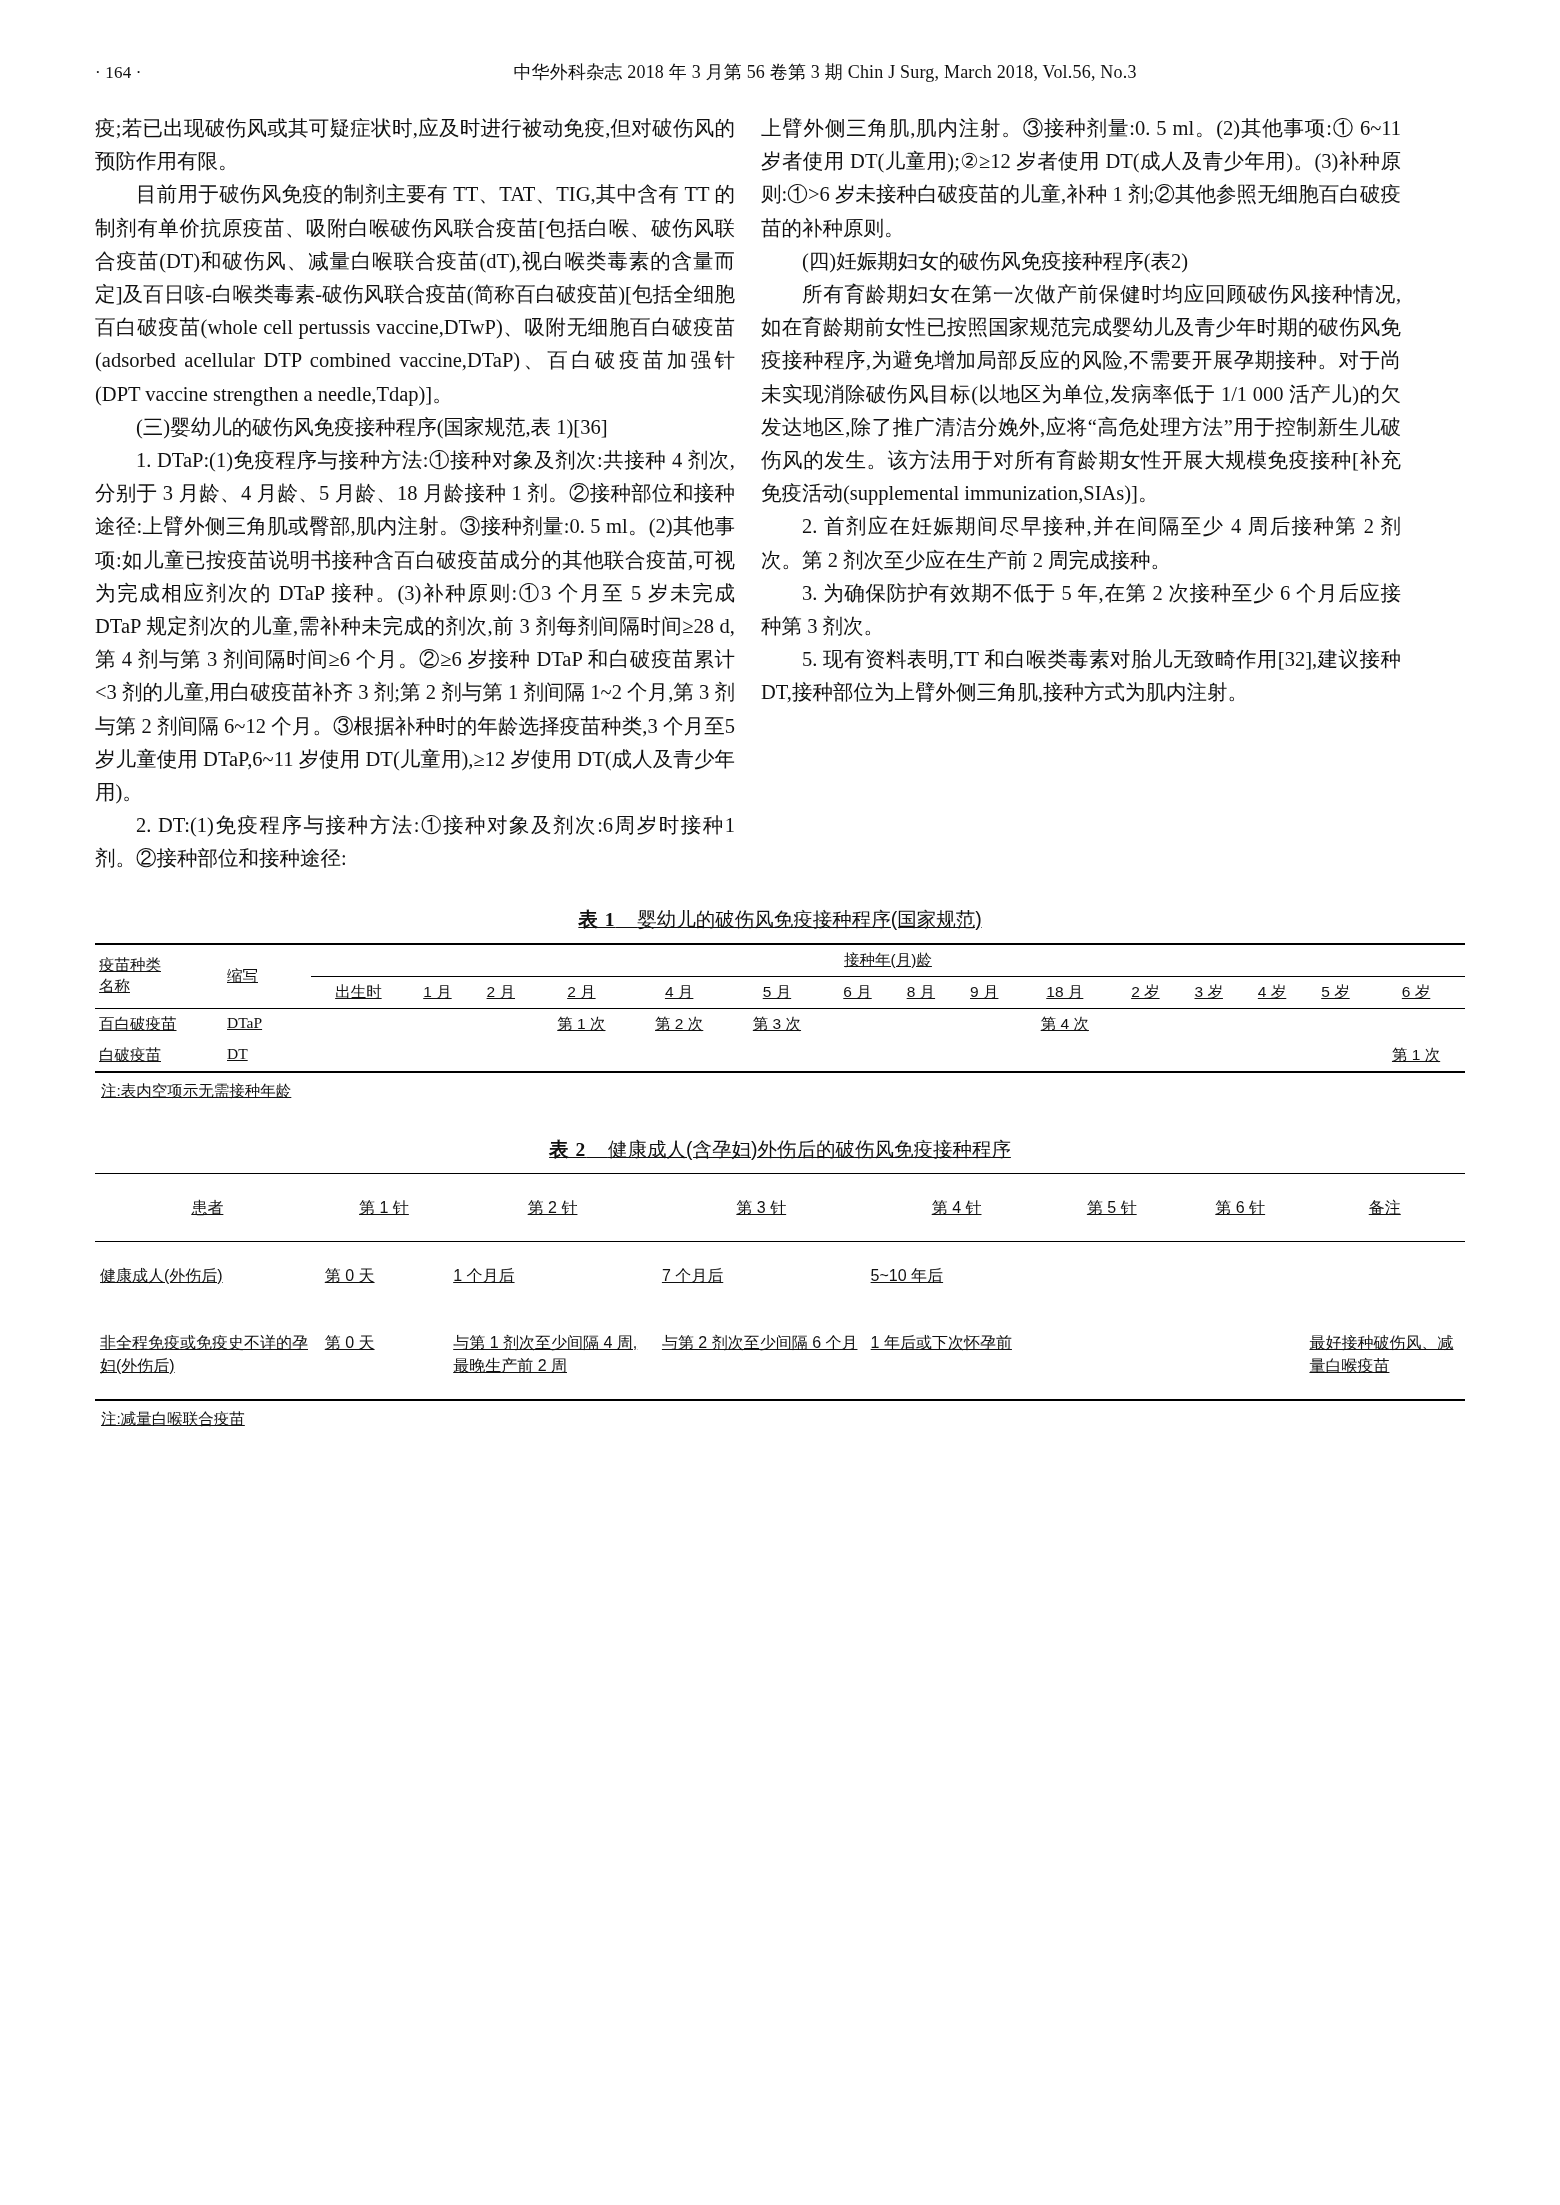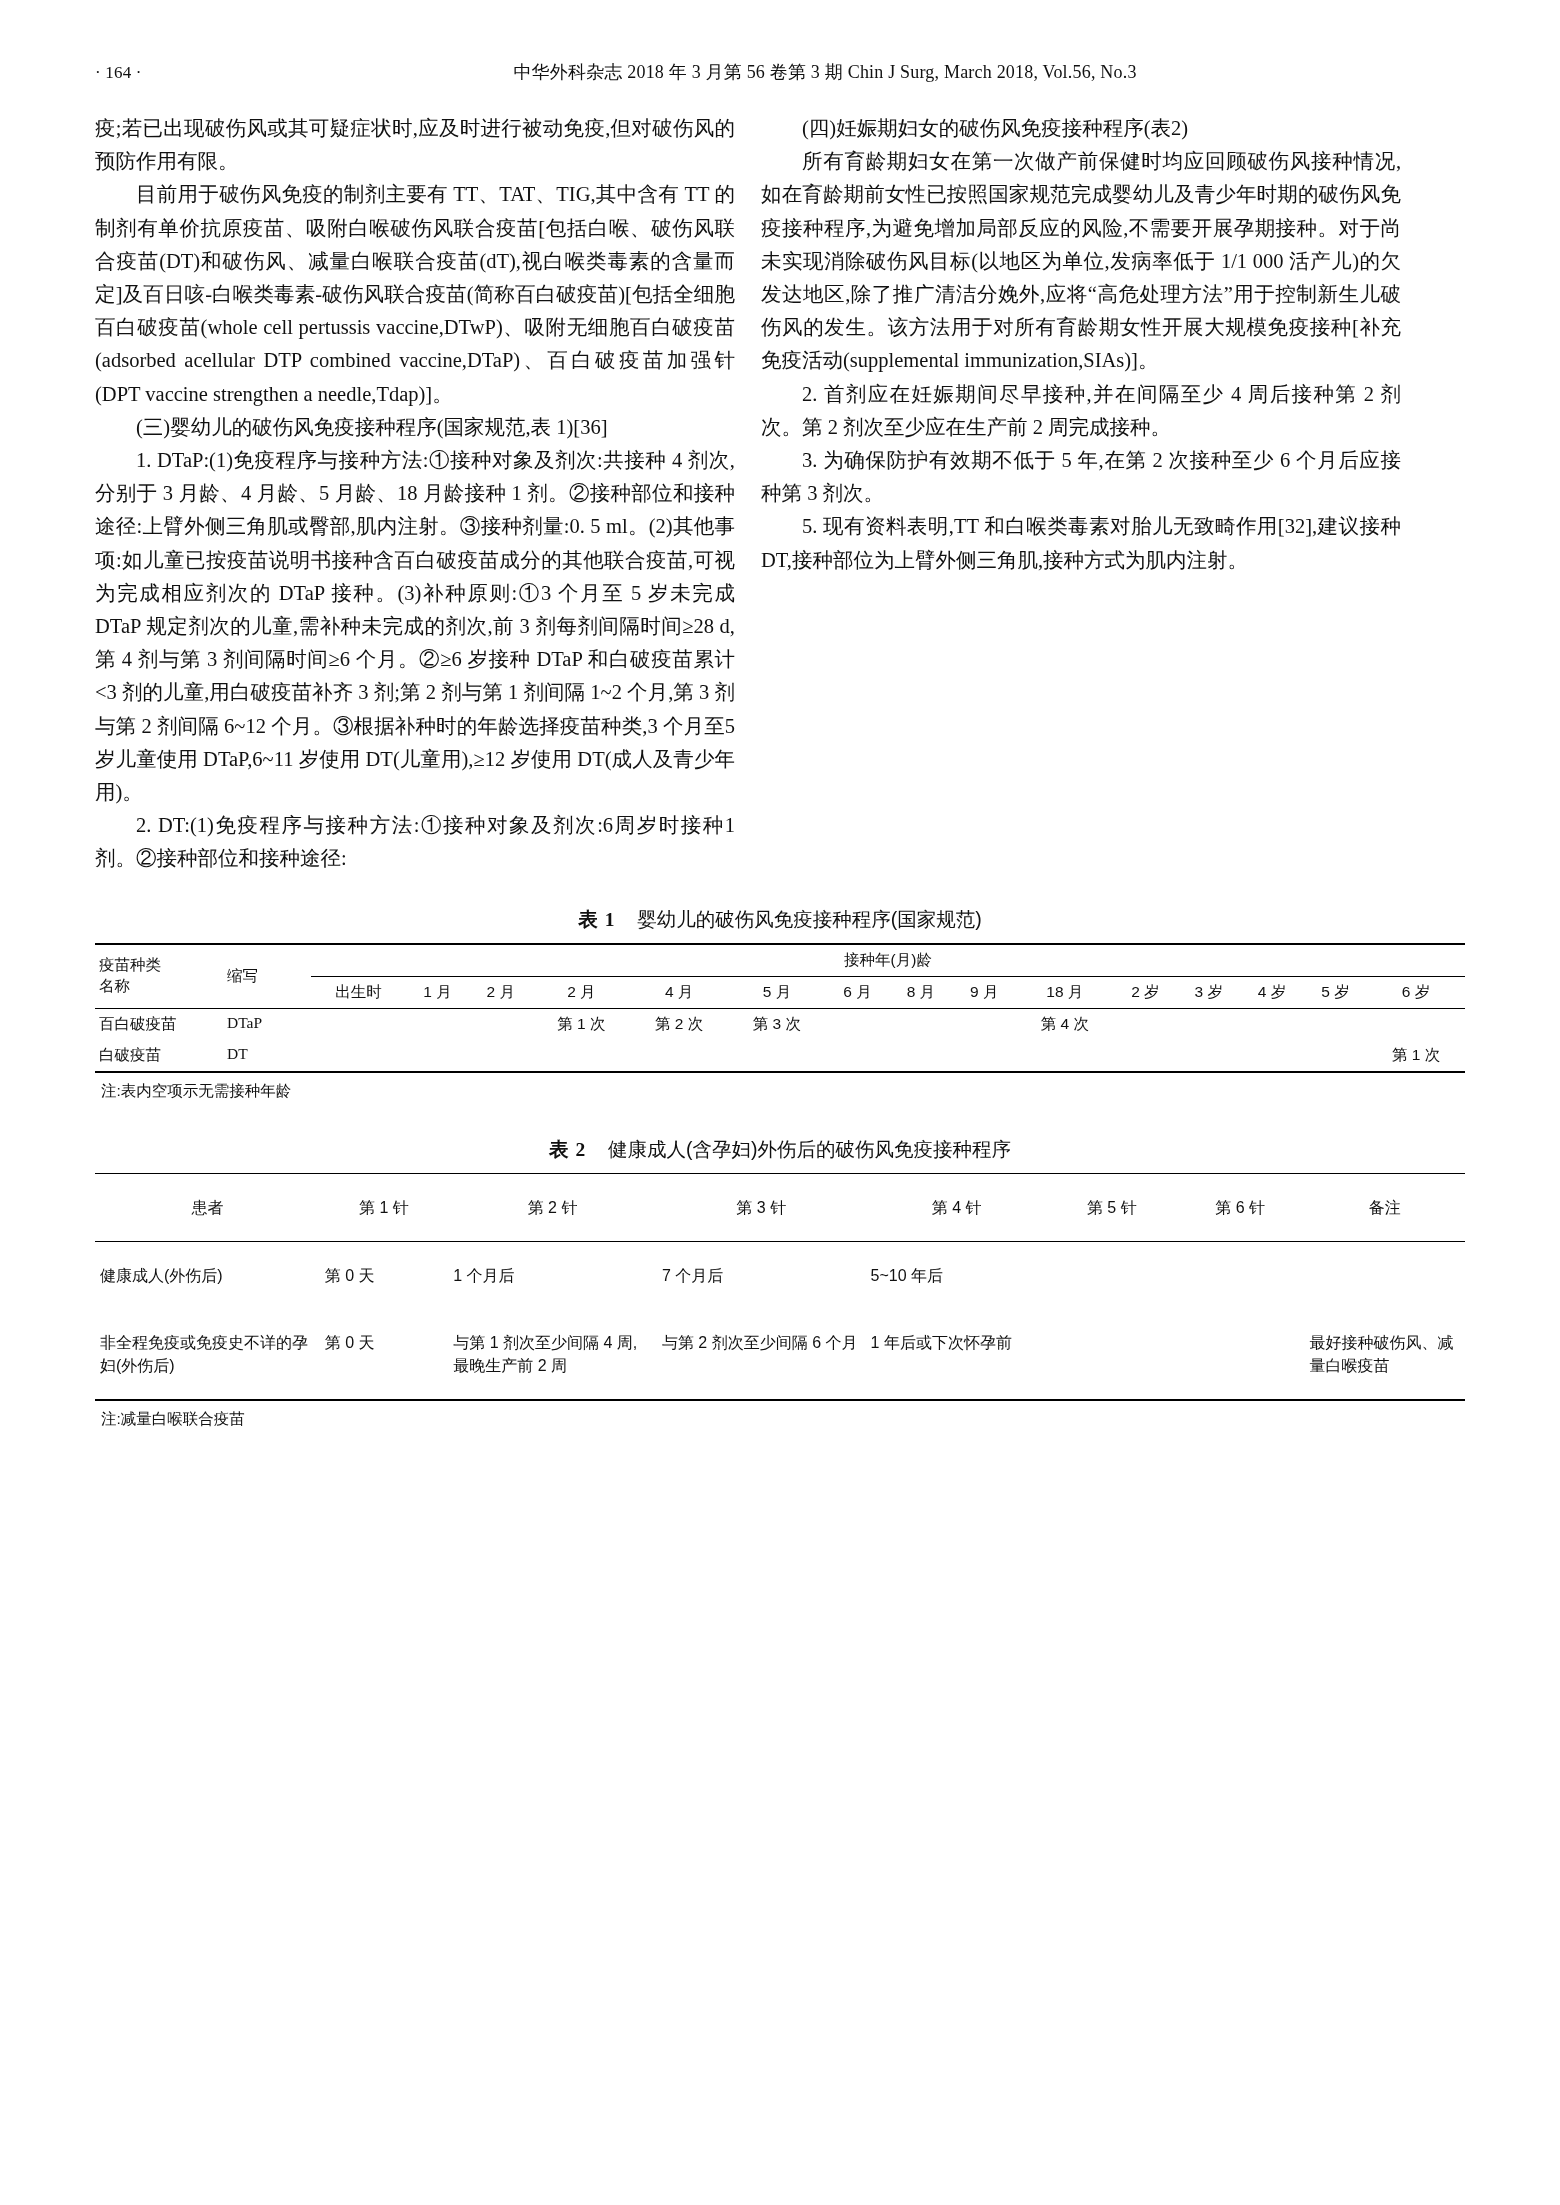--- a/index.html
+++ b/index.html
@@ -59,20 +59,21 @@
   }
   .col p.ind {
     text-indent: 2em;
   }
   .en {
     font-family: "Liberation Serif", serif;
   }
   
   .tablewrap {
     margin-top: 30px;
+    text-decoration: underline;
   }
   .tbl-title {
     text-align: center;
     font-size: 19.5px;
     margin-bottom: 10px;
     font-family: "Liberation Sans", sans-serif;
   }
   .tbl-title .num {
     font-family: "Liberation Serif", serif;
     font-weight: bold;
@@ -134,20 +135,21 @@
 
     <div class="col">
       <p>疫;若已出现破伤风或其可疑症状时,应及时进行被动免疫,但对破伤风的预防作用有限。</p>
       <p class="ind">目前用于破伤风免疫的制剂主要有 TT、TAT、TIG,其中含有 TT 的制剂有单价抗原疫苗、吸附白喉破伤风联合疫苗[包括白喉、破伤风联合疫苗(DT)和破伤风、减量白喉联合疫苗(dT),视白喉类毒素的含量而定]及百日咳-白喉类毒素-破伤风联合疫苗(简称百白破疫苗)[包括全细胞百白破疫苗(whole cell pertussis vaccine,DTwP)、吸附无细胞百白破疫苗(adsorbed acellular DTP combined vaccine,DTaP)、百白破疫苗加强针(DPT vaccine strengthen a needle,Tdap)]。</p>
       <p class="ind"><span>(三)婴幼儿的破伤风免疫接种程序(国家规范,表 1)[36]</span></p>
       <p class="ind">1. DTaP:(1)免疫程序与接种方法:①接种对象及剂次:共接种 4 剂次,分别于 3 月龄、4 月龄、5 月龄、18 月龄接种 1 剂。②接种部位和接种途径:上臂外侧三角肌或臀部,肌内注射。③接种剂量:0. 5 ml。(2)其他事项:如儿童已按疫苗说明书接种含百白破疫苗成分的其他联合疫苗,可视为完成相应剂次的 DTaP 接种。(3)补种原则:①3 个月至 5 岁未完成 DTaP 规定剂次的儿童,需补种未完成的剂次,前 3 剂每剂间隔时间≥28 d,第 4 剂与第 3 剂间隔时间≥6 个月。②≥6 岁接种 DTaP 和白破疫苗累计&lt;3 剂的儿童,用白破疫苗补齐 3 剂;第 2 剂与第 1 剂间隔 1~2 个月,第 3 剂与第 2 剂间隔 6~12 个月。③根据补种时的年龄选择疫苗种类,3 个月至5 岁儿童使用 DTaP,6~11 岁使用 DT(儿童用),≥12 岁使用 DT(成人及青少年用)。</p>
       <p class="ind">2. DT:(1)免疫程序与接种方法:①接种对象及剂次:6周岁时接种1剂。②接种部位和接种途径:</p>
     </div>
 
     <div class="col">
+      <p>上臂外侧三角肌,肌内注射。③接种剂量:0. 5 ml。(2)其他事项:① 6~11 岁者使用 DT(儿童用);②≥12 岁者使用 DT(成人及青少年用)。(3)补种原则:①&gt;6 岁未接种白破疫苗的儿童,补种 1 剂;②其他参照无细胞百白破疫苗的补种原则。</p>
       <p class="ind">(四)妊娠期妇女的破伤风免疫接种程序(表2)</p>
       <p class="ind">所有育龄期妇女在第一次做产前保健时均应回顾破伤风接种情况,如在育龄期前女性已按照国家规范完成婴幼儿及青少年时期的破伤风免疫接种程序,为避免增加局部反应的风险,不需要开展孕期接种。对于尚未实现消除破伤风目标(以地区为单位,发病率低于 1/1 000 活产儿)的欠发达地区,除了推广清洁分娩外,应将“高危处理方法”用于控制新生儿破伤风的发生。该方法用于对所有育龄期女性开展大规模免疫接种[补充免疫活动(supplemental immunization,SIAs)]。</p>
       <p class="ind">2. 首剂应在妊娠期间尽早接种,并在间隔至少 4 周后接种第 2 剂次。第 2 剂次至少应在生产前 2 周完成接种。</p>
       <p class="ind">3. 为确保防护有效期不低于 5 年,在第 2 次接种至少 6 个月后应接种第 3 剂次。</p>
       <p class="ind">5. 现有资料表明,TT 和白喉类毒素对胎儿无致畸作用[32],建议接种 DT,接种部位为上臂外侧三角肌,接种方式为肌内注射。</p>
     </div>
 
   </div>
 
   <div class="tablewrap">

